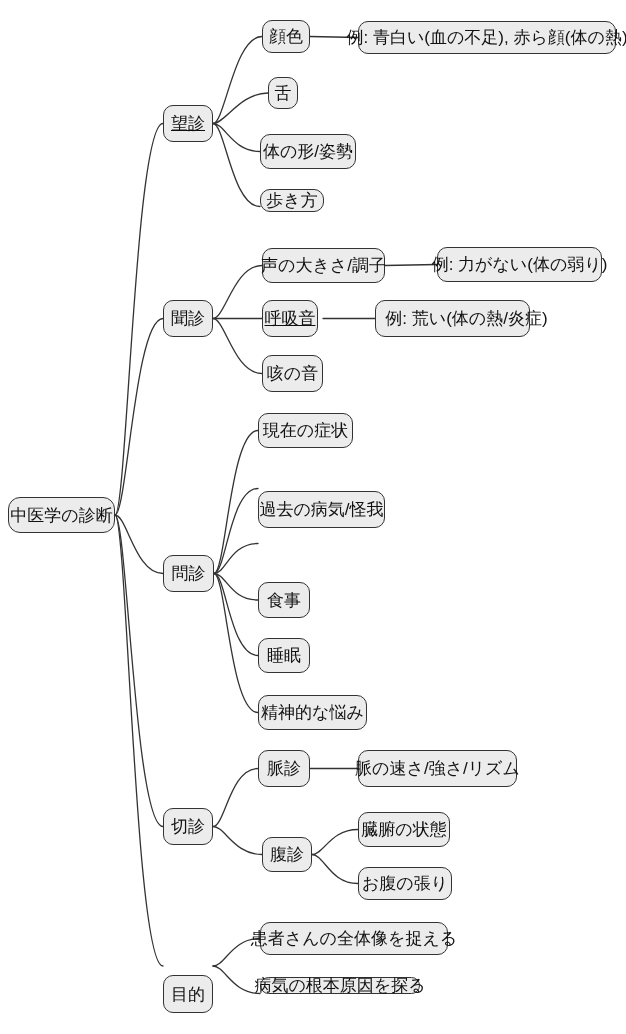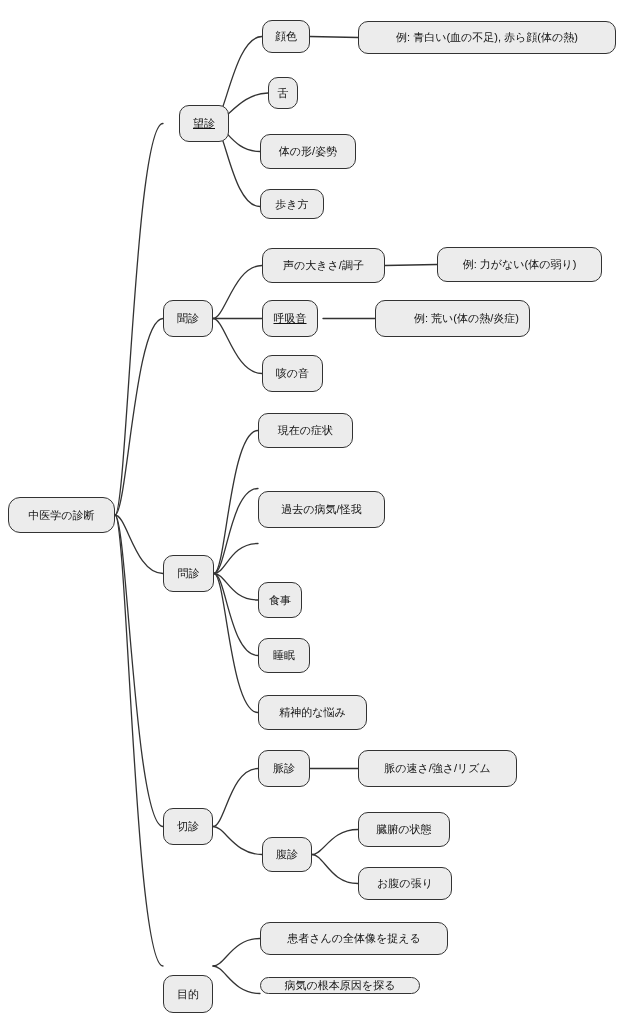--- a/index.html
+++ b/index.html
@@ -21,21 +21,21 @@
     stroke-linecap:round;
   }
   .node{
     position:absolute;
     box-sizing:border-box;
     display:flex;align-items:center;justify-content:center;
     background:var(--node-fill,#ececec);
     border:1.4px solid var(--node-border,#333333);
     border-radius:10px;
     color:var(--text,#111111);
-    font-size:11px;
+    font-size:17px;
     line-height:1;
     white-space:nowrap;
     z-index:2;
   }
   .node.root{border-radius:12px;}
 </style>
 </head>
 <body>
 
 <div class="canvas" id="canvas">
@@ -64,36 +64,36 @@
       <path d="M310,768.5 L358,768.5"></path>
       <path d="M213,826.5 C225,826.5 234,854.5 262,854.5"></path>
       <path d="M312,854.5 C324,854.5 330,829.5 358,829.5"></path>
       <path d="M312,854.5 C324,854.5 330,883.5 358,883.5"></path>
       <path d="M115,515 C127,515 135,966 163,966"></path>
       <path d="M213,966 C225,966 232,938.5 260,938.5"></path>
       <path d="M213,966 C225,966 232,993.5 260,993.5"></path>
     </svg>
 
 <div class="node root" style="left: 8px; top: 497px; width: 107px; height: 36px;">中医学の診断</div>
-    <div class="node" style="left: 179px; top: 105px; width: 50px; height: 37px; text-decoration: underline;">望診</div>
+    <div class="node" style="left: 163px; top: 105px; width: 50px; height: 37px; text-decoration: underline;">望診</div>
     <div class="node" style="left: 262px; top: 20px; width: 48px; height: 33px;">顔色</div>
     <div class="node" style="left: 358px; top: 21px; width: 258px; height: 33px;">例: 青白い(血の不足), 赤ら顔(体の熱)</div>
     <div class="node" style="left: 268px; top: 77px; width: 30px; height: 32px;">舌</div>
     <div class="node" style="left: 260px; top: 134px; width: 96px; height: 35px; text-align: right;">体の形/姿勢</div>
-    <div class="node" style="left: 260px; top: 189px; width: 64px; height: 30px;">歩き方</div>
+    <div class="node" style="left: 260px; top: 189px; width: 64px; height: 23px;">歩き方</div>
     <div class="node" style="left: 163px; top: 300px; width: 50px; height: 37px;">聞診</div>
     <div class="node" style="left: 262px; top: 248px; width: 123px; height: 35px;">声の大きさ/調子</div>
     <div class="node" style="left: 437px; top: 247px; width: 165px; height: 35px;">例: 力がない(体の弱り)</div>
     <div class="node" style="left: 262px; top: 300px; width: 56px; height: 37px; text-decoration: underline;">呼吸音</div>
     <div class="node" style="left: 375px; top: 300px; width: 155px; height: 37px; padding-left: 28px;">例: 荒い(体の熱/炎症)</div>
     <div class="node" style="left: 262px; top: 355px; width: 61px; height: 37px;">咳の音</div>
     <div class="node" style="left: 163px; top: 555px; width: 51px; height: 37px;">問診</div>
     <div class="node" style="left: 258px; top: 413px; width: 95px; height: 35px;">現在の症状</div>
     <div class="node" style="left: 258px; top: 470px; width: 127px; height: 37px; margin-top: 21px;">過去の病気/怪我</div>
-    <div class="node" style="left: 258px; top: 582px; width: 44px; height: 36px; text-align: center;">食事</div>
+    <div class="node" style="left: 258px; top: 582px; width: 52px; height: 36px; text-align: center;">食事</div>
     <div class="node" style="left: 258px; top: 638px; width: 52px; height: 35px;">睡眠</div>
     <div class="node" style="left: 258px; top: 695px; width: 109px; height: 35px;">精神的な悩み</div>
     <div class="node" style="left: 163px; top: 808px; width: 50px; height: 37px;">切診</div>
     <div class="node" style="left: 258px; top: 750px; width: 52px; height: 37px;">脈診</div>
     <div class="node" style="left: 358px; top: 750px; width: 159px; height: 37px;">脈の速さ/強さ/リズム</div>
     <div class="node" style="left: 262px; top: 837px; width: 50px; height: 35px;">腹診</div>
     <div class="node" style="left: 358px; top: 812px; width: 92px; height: 35px;">臓腑の状態</div>
     <div class="node" style="left: 358px; top: 867px; width: 94px; height: 33px;">お腹の張り</div>
     <div class="node" style="left: 163px; top: 947px; width: 50px; height: 38px; margin-top: 28px;">目的</div>
     <div class="node" style="left: 260px; top: 922px; width: 188px; height: 33px;">患者さんの全体像を捉える</div>

